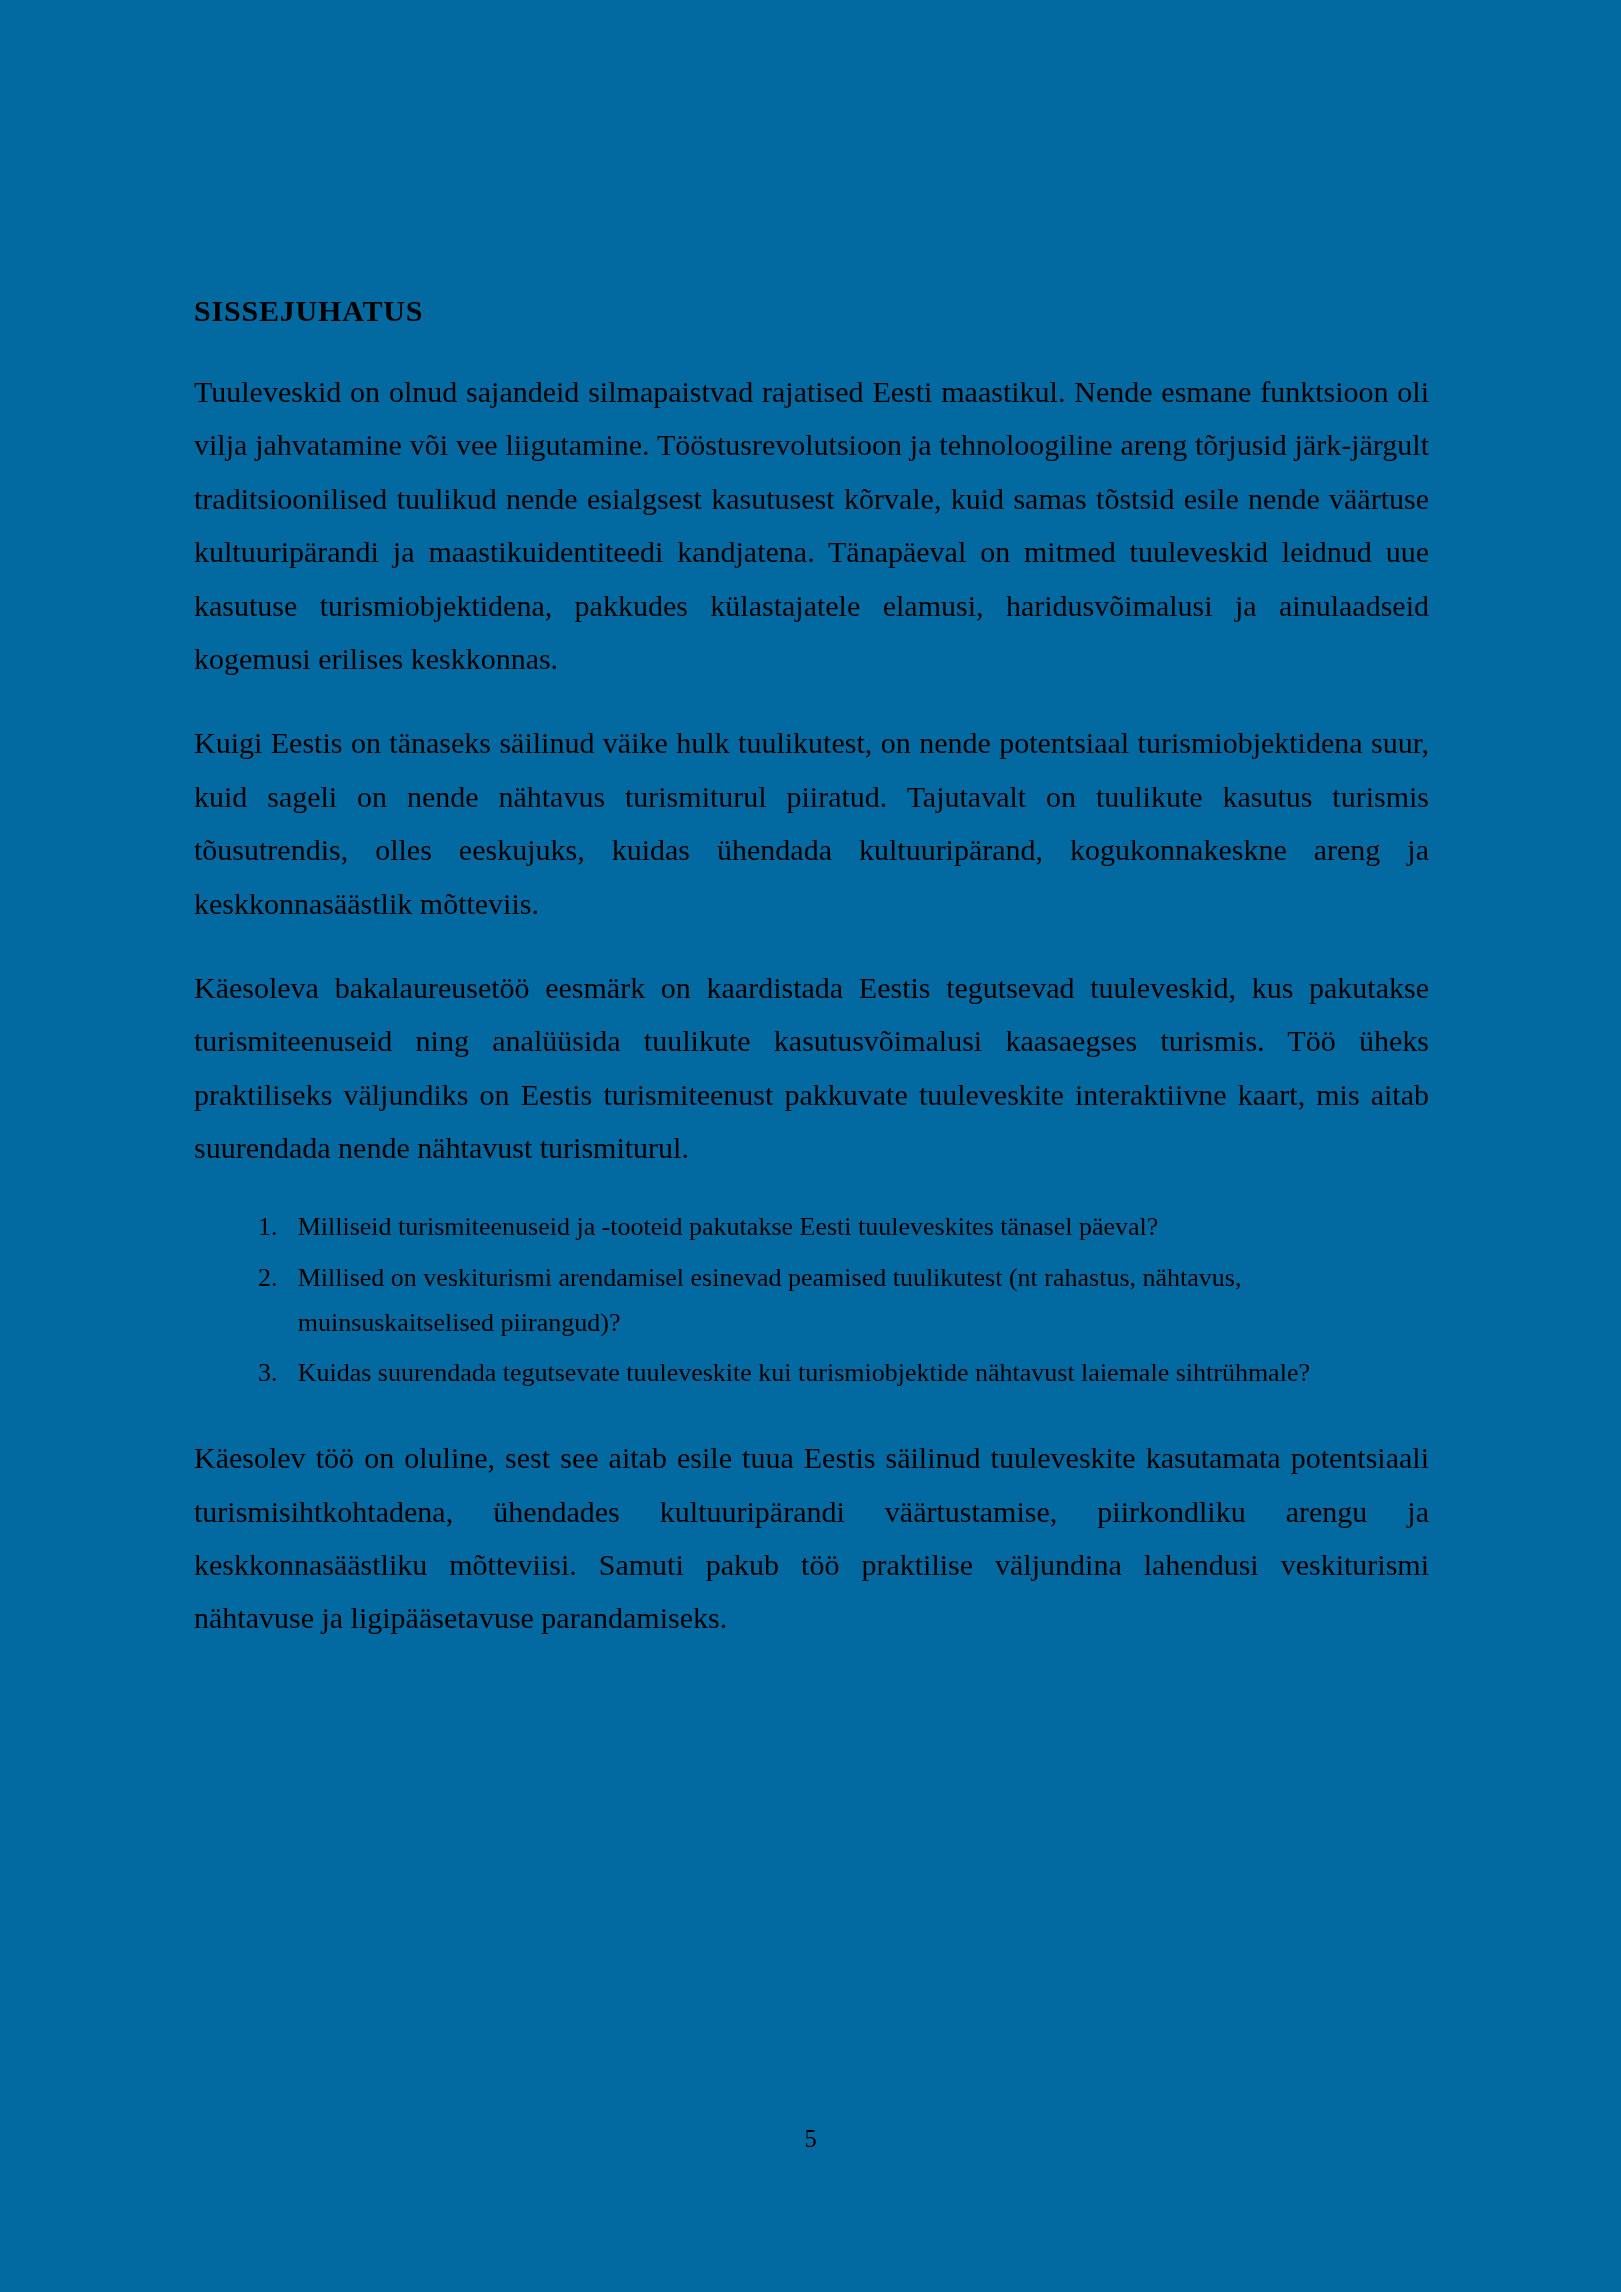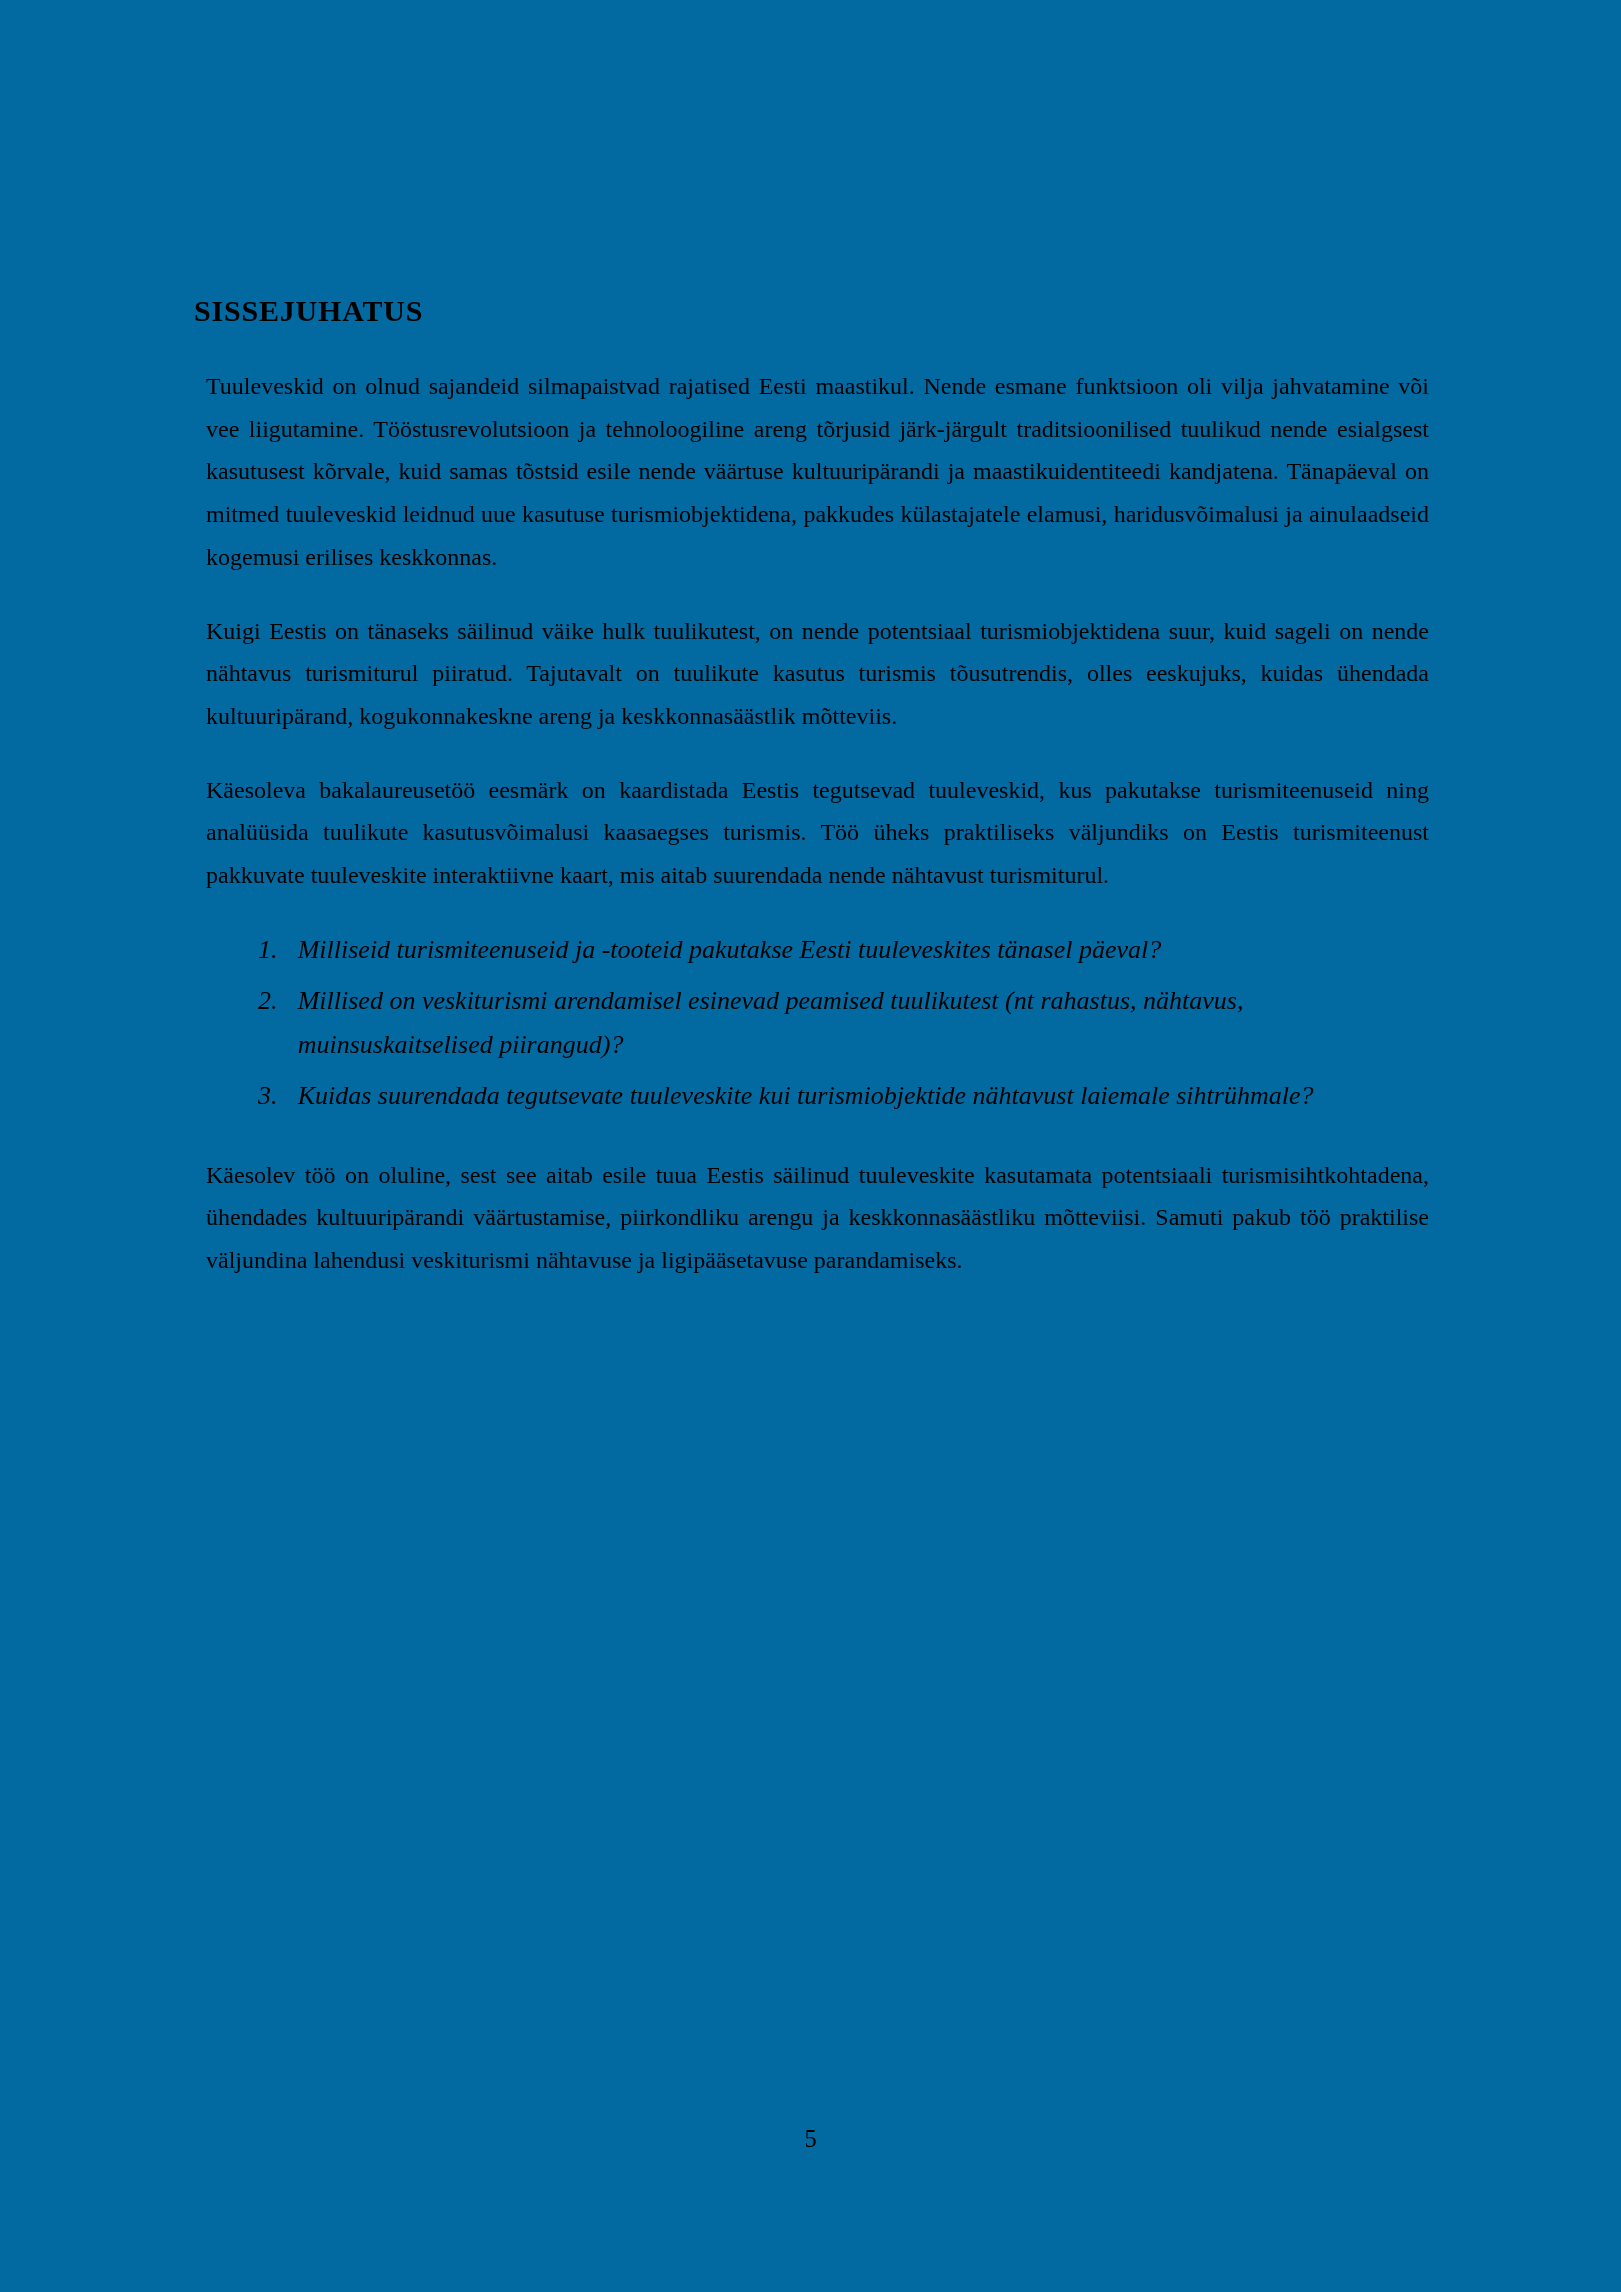--- a/index.html
+++ b/index.html
@@ -23,35 +23,34 @@
     width: 1235px;
   }
   h1.doc-title {
     font-size: 30px;
     font-weight: bold;
     letter-spacing: 0.8px;
     margin: 0 0 37px 0;
     font-family: "Liberation Serif", "DejaVu Serif", serif;
   }
   p.body-par {
-    font-size: 24px;
+    font-size: 30px;
     line-height: 1.78;
     text-align: justify;
-    margin: 0 0 31px 12px;
+    margin: 0 0 31px 0;
   }
   p.lead-in {
     text-align: left;
     margin-bottom: 25.5px;
   }
   ol.questions {
     margin: 0 0 35px 0;
     padding-left: 90px;
     font-size: 26px;
     line-height: 1.72;
-    font-style: italic;
   }
   ol.questions li {
     margin-bottom: 5.9px;
     padding-left: 13.7px;
     text-align: left;
   }
   .page-number {
     position: absolute;
     left: 0;
     right: 0;

